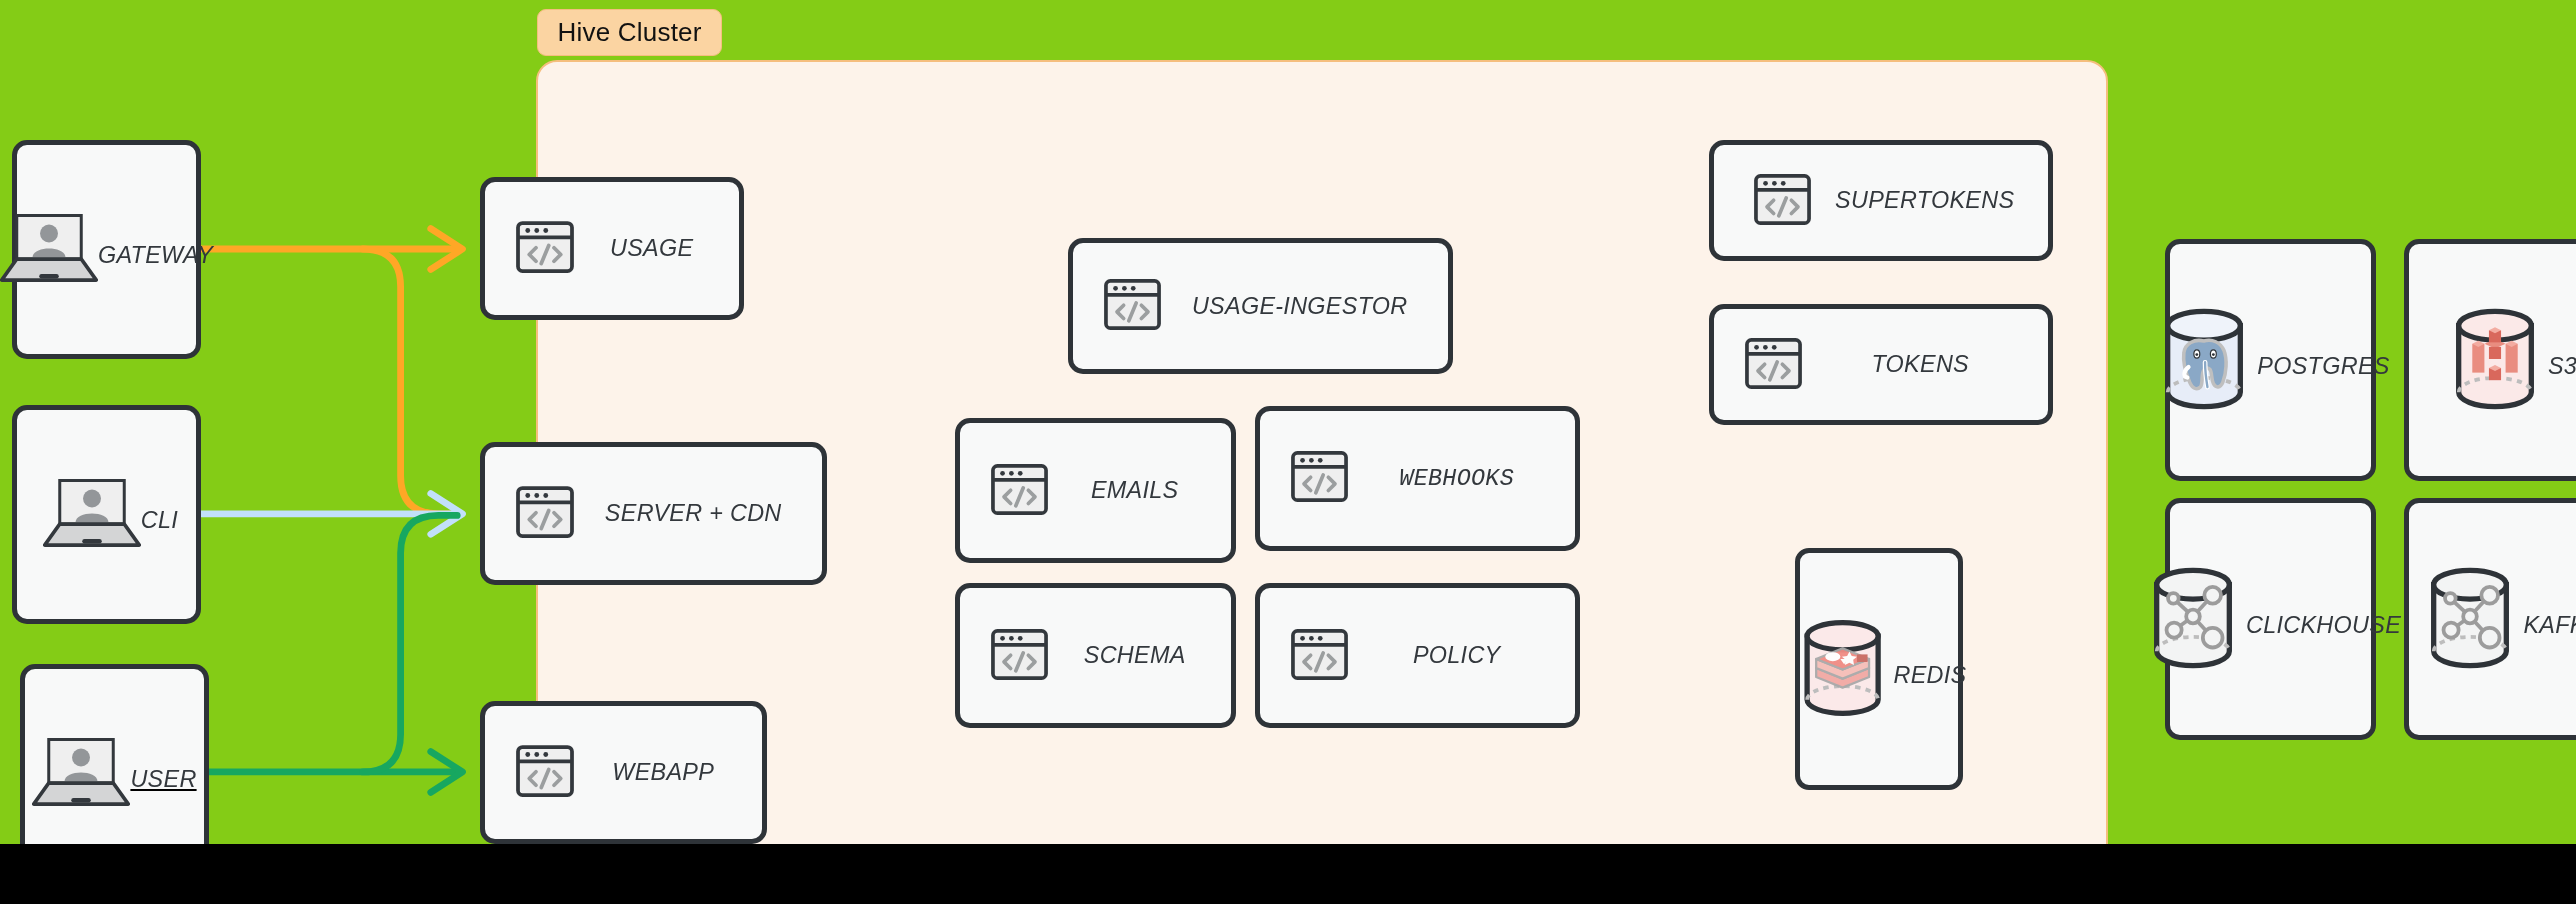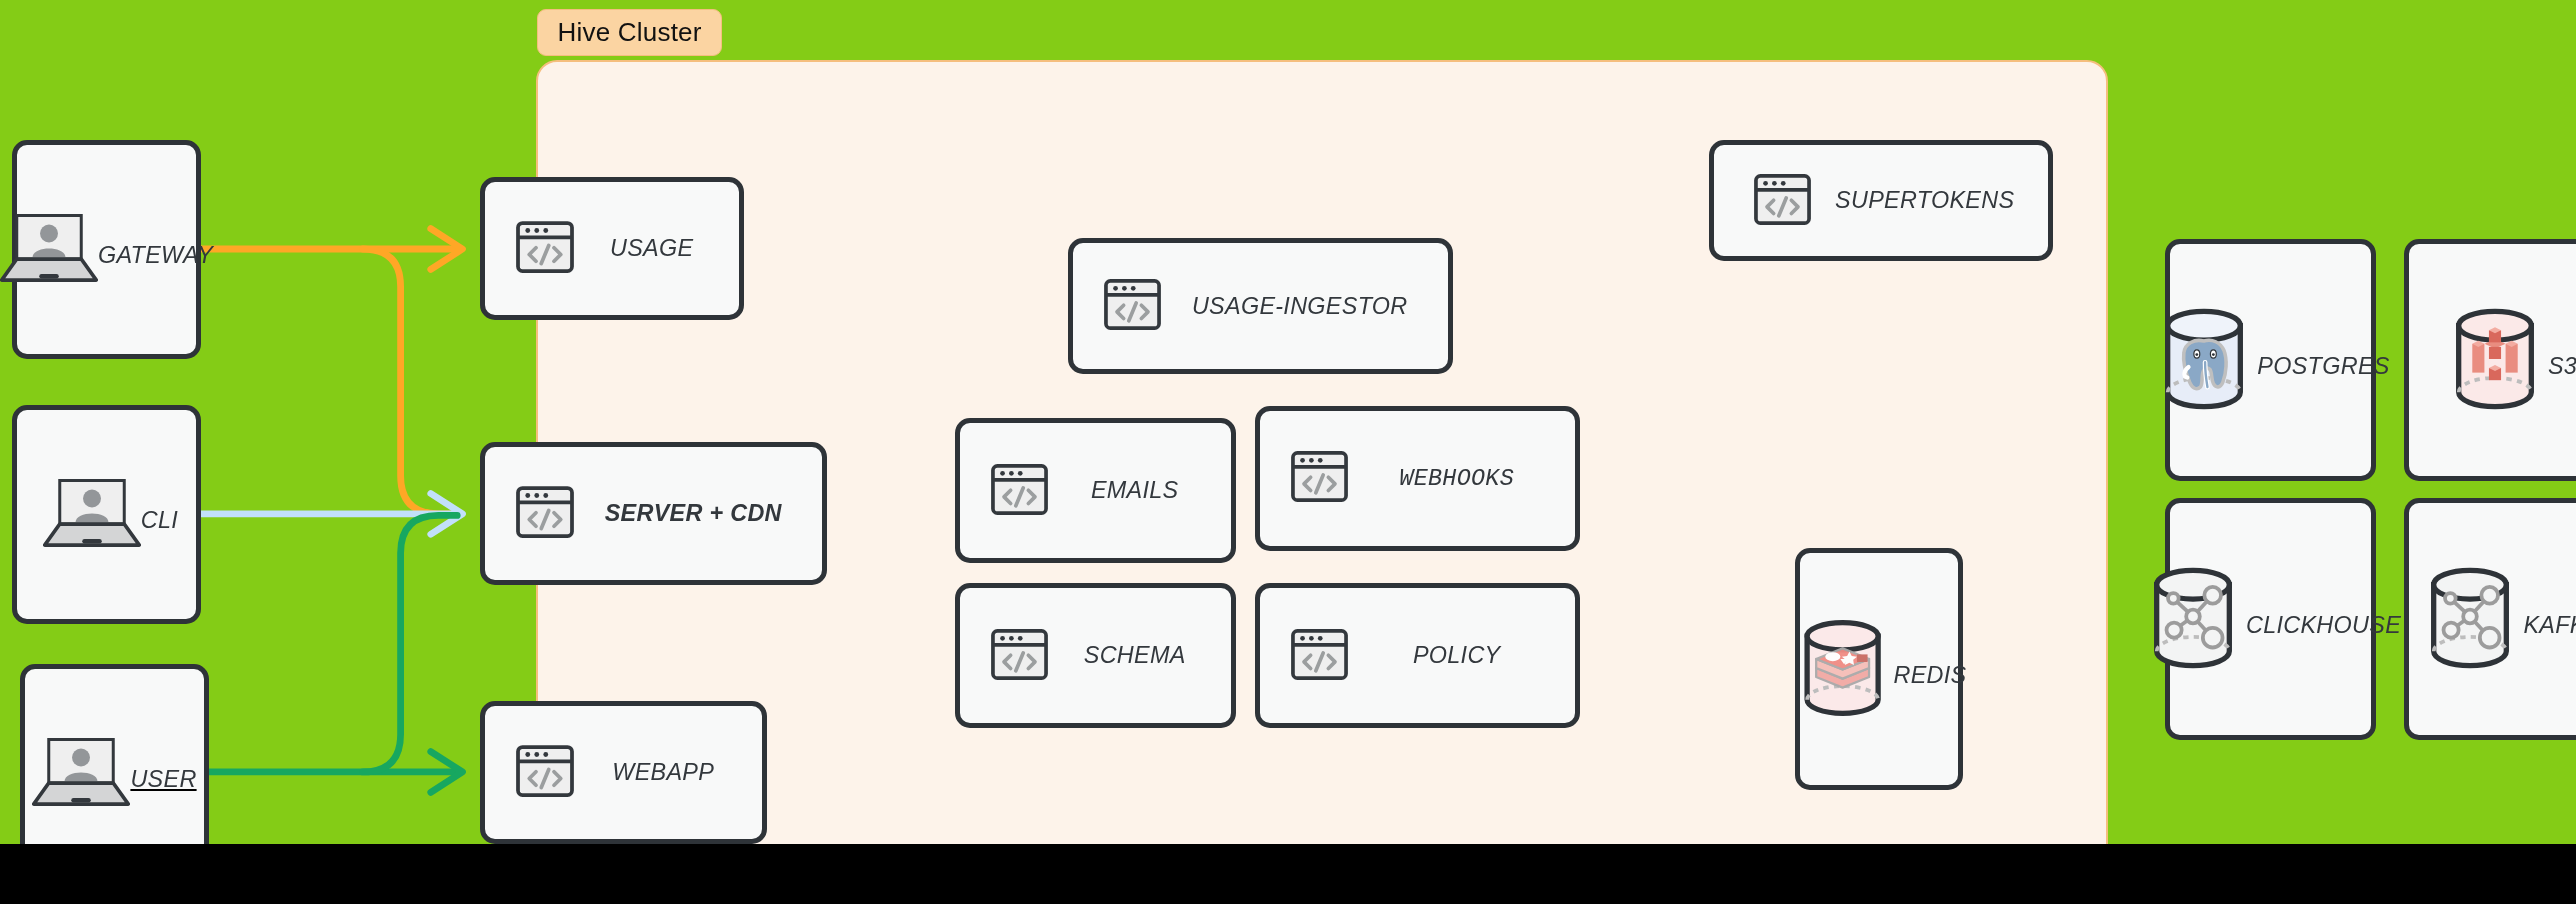--- a/index.html
+++ b/index.html
@@ -185,21 +185,21 @@
         <circle cx="29" cy="18" r="3.2" fill="#33383D"></circle>
         <circle cx="41" cy="18" r="3.2" fill="#33383D"></circle>
         <path d="M28,41 L19,50 L28,59" fill="none" stroke="#9B9E9F" stroke-width="5" stroke-linecap="round" stroke-linejoin="round"></path>
         <path d="M52,41 L61,50 L52,59" fill="none" stroke="#9B9E9F" stroke-width="5" stroke-linecap="round" stroke-linejoin="round"></path>
         <line x1="45" y1="38" x2="35" y2="62" stroke="#9B9E9F" stroke-width="5" stroke-linecap="round"></line>
       </svg>
     </span>
     <span class="svc-label">USAGE</span>
   </div>
 
-  <div class="node svc" style="left:480px; top:442px; width:347px; height:143px;font-weight:bold;">
+  <div class="node svc" style="left:480px; top:442px; width:347px; height:143px;">
     <span class="svc-icon">
       <svg width="60" height="60" viewBox="0 0 80 80">
         <rect x="4" y="8" width="72" height="64" rx="6" fill="#EFEFEF" stroke="#33383D" stroke-width="5"></rect>
         <line x1="4" y1="27" x2="76" y2="27" stroke="#33383D" stroke-width="5"></line>
         <circle cx="17" cy="18" r="3.2" fill="#33383D"></circle>
         <circle cx="29" cy="18" r="3.2" fill="#33383D"></circle>
         <circle cx="41" cy="18" r="3.2" fill="#33383D"></circle>
         <path d="M28,41 L19,50 L28,59" fill="none" stroke="#9B9E9F" stroke-width="5" stroke-linecap="round" stroke-linejoin="round"></path>
         <path d="M52,41 L61,50 L52,59" fill="none" stroke="#9B9E9F" stroke-width="5" stroke-linecap="round" stroke-linejoin="round"></path>
         <line x1="45" y1="38" x2="35" y2="62" stroke="#9B9E9F" stroke-width="5" stroke-linecap="round"></line>
@@ -313,22 +313,37 @@
         <circle cx="29" cy="18" r="3.2" fill="#33383D"></circle>
         <circle cx="41" cy="18" r="3.2" fill="#33383D"></circle>
         <path d="M28,41 L19,50 L28,59" fill="none" stroke="#9B9E9F" stroke-width="5" stroke-linecap="round" stroke-linejoin="round"></path>
         <path d="M52,41 L61,50 L52,59" fill="none" stroke="#9B9E9F" stroke-width="5" stroke-linecap="round" stroke-linejoin="round"></path>
         <line x1="45" y1="38" x2="35" y2="62" stroke="#9B9E9F" stroke-width="5" stroke-linecap="round"></line>
       </svg>
     </span>
     <span class="svc-label">SUPERTOKENS</span>
   </div>
 
-
-  <div class="node vcard" style="left:1795px; top:548px; width:168px; height:242px;">
+  <div class="node svc" style="left:1709px; top:304px; width:344px; height:121px;">
+    <span class="svc-icon">
+      <svg width="59" height="59" viewBox="0 0 80 80">
+        <rect x="4" y="8" width="72" height="64" rx="6" fill="#EFEFEF" stroke="#33383D" stroke-width="5"></rect>
+        <line x1="4" y1="27" x2="76" y2="27" stroke="#33383D" stroke-width="5"></line>
+        <circle cx="17" cy="18" r="3.2" fill="#33383D"></circle>
+        <circle cx="29" cy="18" r="3.2" fill="#33383D"></circle>
+        <circle cx="41" cy="18" r="3.2" fill="#33383D"></circle>
+        <path d="M28,41 L19,50 L28,59" fill="none" stroke="#9B9E9F" stroke-width="5" stroke-linecap="round" stroke-linejoin="round"></path>
+        <path d="M52,41 L61,50 L52,59" fill="none" stroke="#9B9E9F" stroke-width="5" stroke-linecap="round" stroke-linejoin="round"></path>
+        <line x1="45" y1="38" x2="35" y2="62" stroke="#9B9E9F" stroke-width="5" stroke-linecap="round"></line>
+      </svg>
+    </span>
+    <span class="svc-label">TOKENS</span>
+  </div>
+
+  <div class="node vcard" style="left:1795px; top:548px; width:168px; height:242px;border-radius:14px;">
     <span>
       <svg width="102" height="106" viewBox="0 0 135 140">
         <path d="M20,28 L20,112 A47,18 0 0 0 114,112 L114,28 Z" fill="#FBE9E9" stroke="#2E3338" stroke-width="7"></path>
         <path d="M20,112 A47,18 0 0 1 114,112" fill="none" stroke="#BDBDBD" stroke-width="5" stroke-dasharray="7 7"></path>
         <ellipse cx="67" cy="28" rx="47" ry="18" fill="#FBE9E9" stroke="#2E3338" stroke-width="7"></ellipse>
         <g opacity="0.95">
           <path d="M67,96 L32,82 L32,70 L67,84 L102,70 L102,82 Z" fill="#F2A9A4" stroke="#A9A9A9" stroke-width="3" stroke-linejoin="round"></path>
           <path d="M67,84 L32,70 L32,58 L67,72 L102,58 L102,70 Z" fill="#F5BEB8" stroke="#A9A9A9" stroke-width="3" stroke-linejoin="round"></path>
           <path d="M67,44 L102,58 L67,72 L32,58 Z" fill="#F08C84" stroke="#A9A9A9" stroke-width="3" stroke-linejoin="round"></path>
           <ellipse cx="54" cy="55" rx="10" ry="6" fill="#FFFFFF"></ellipse>

